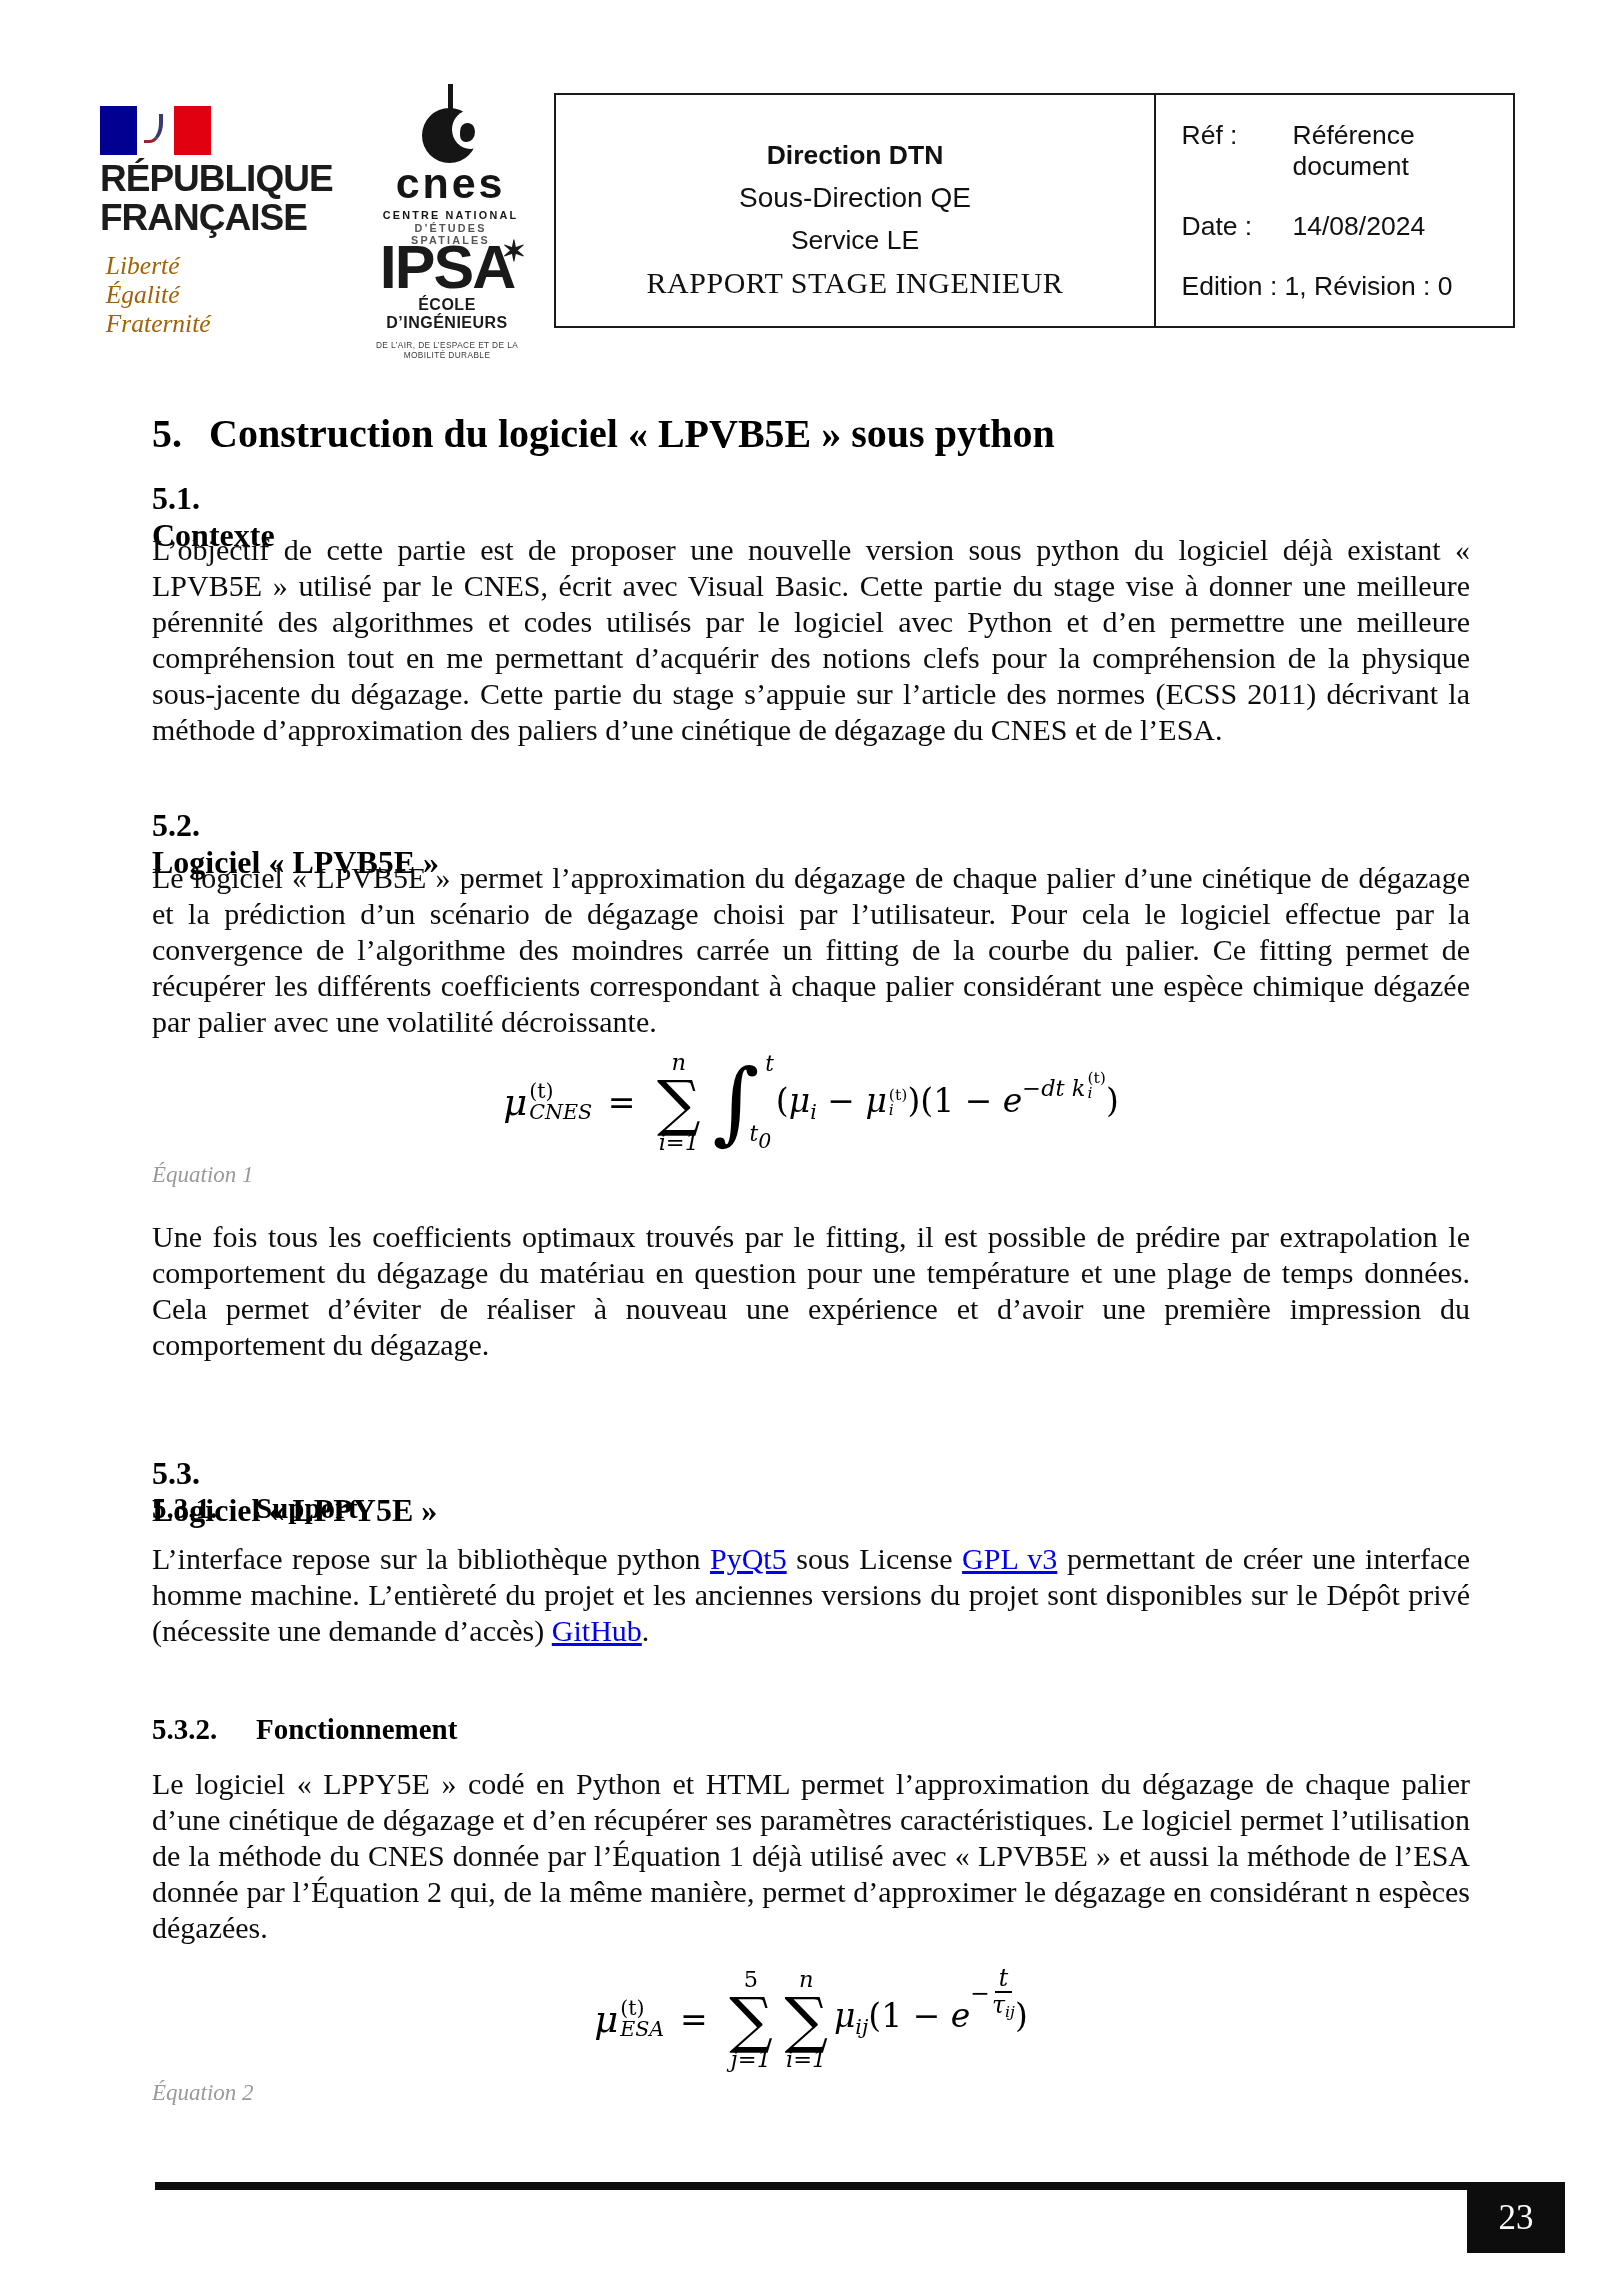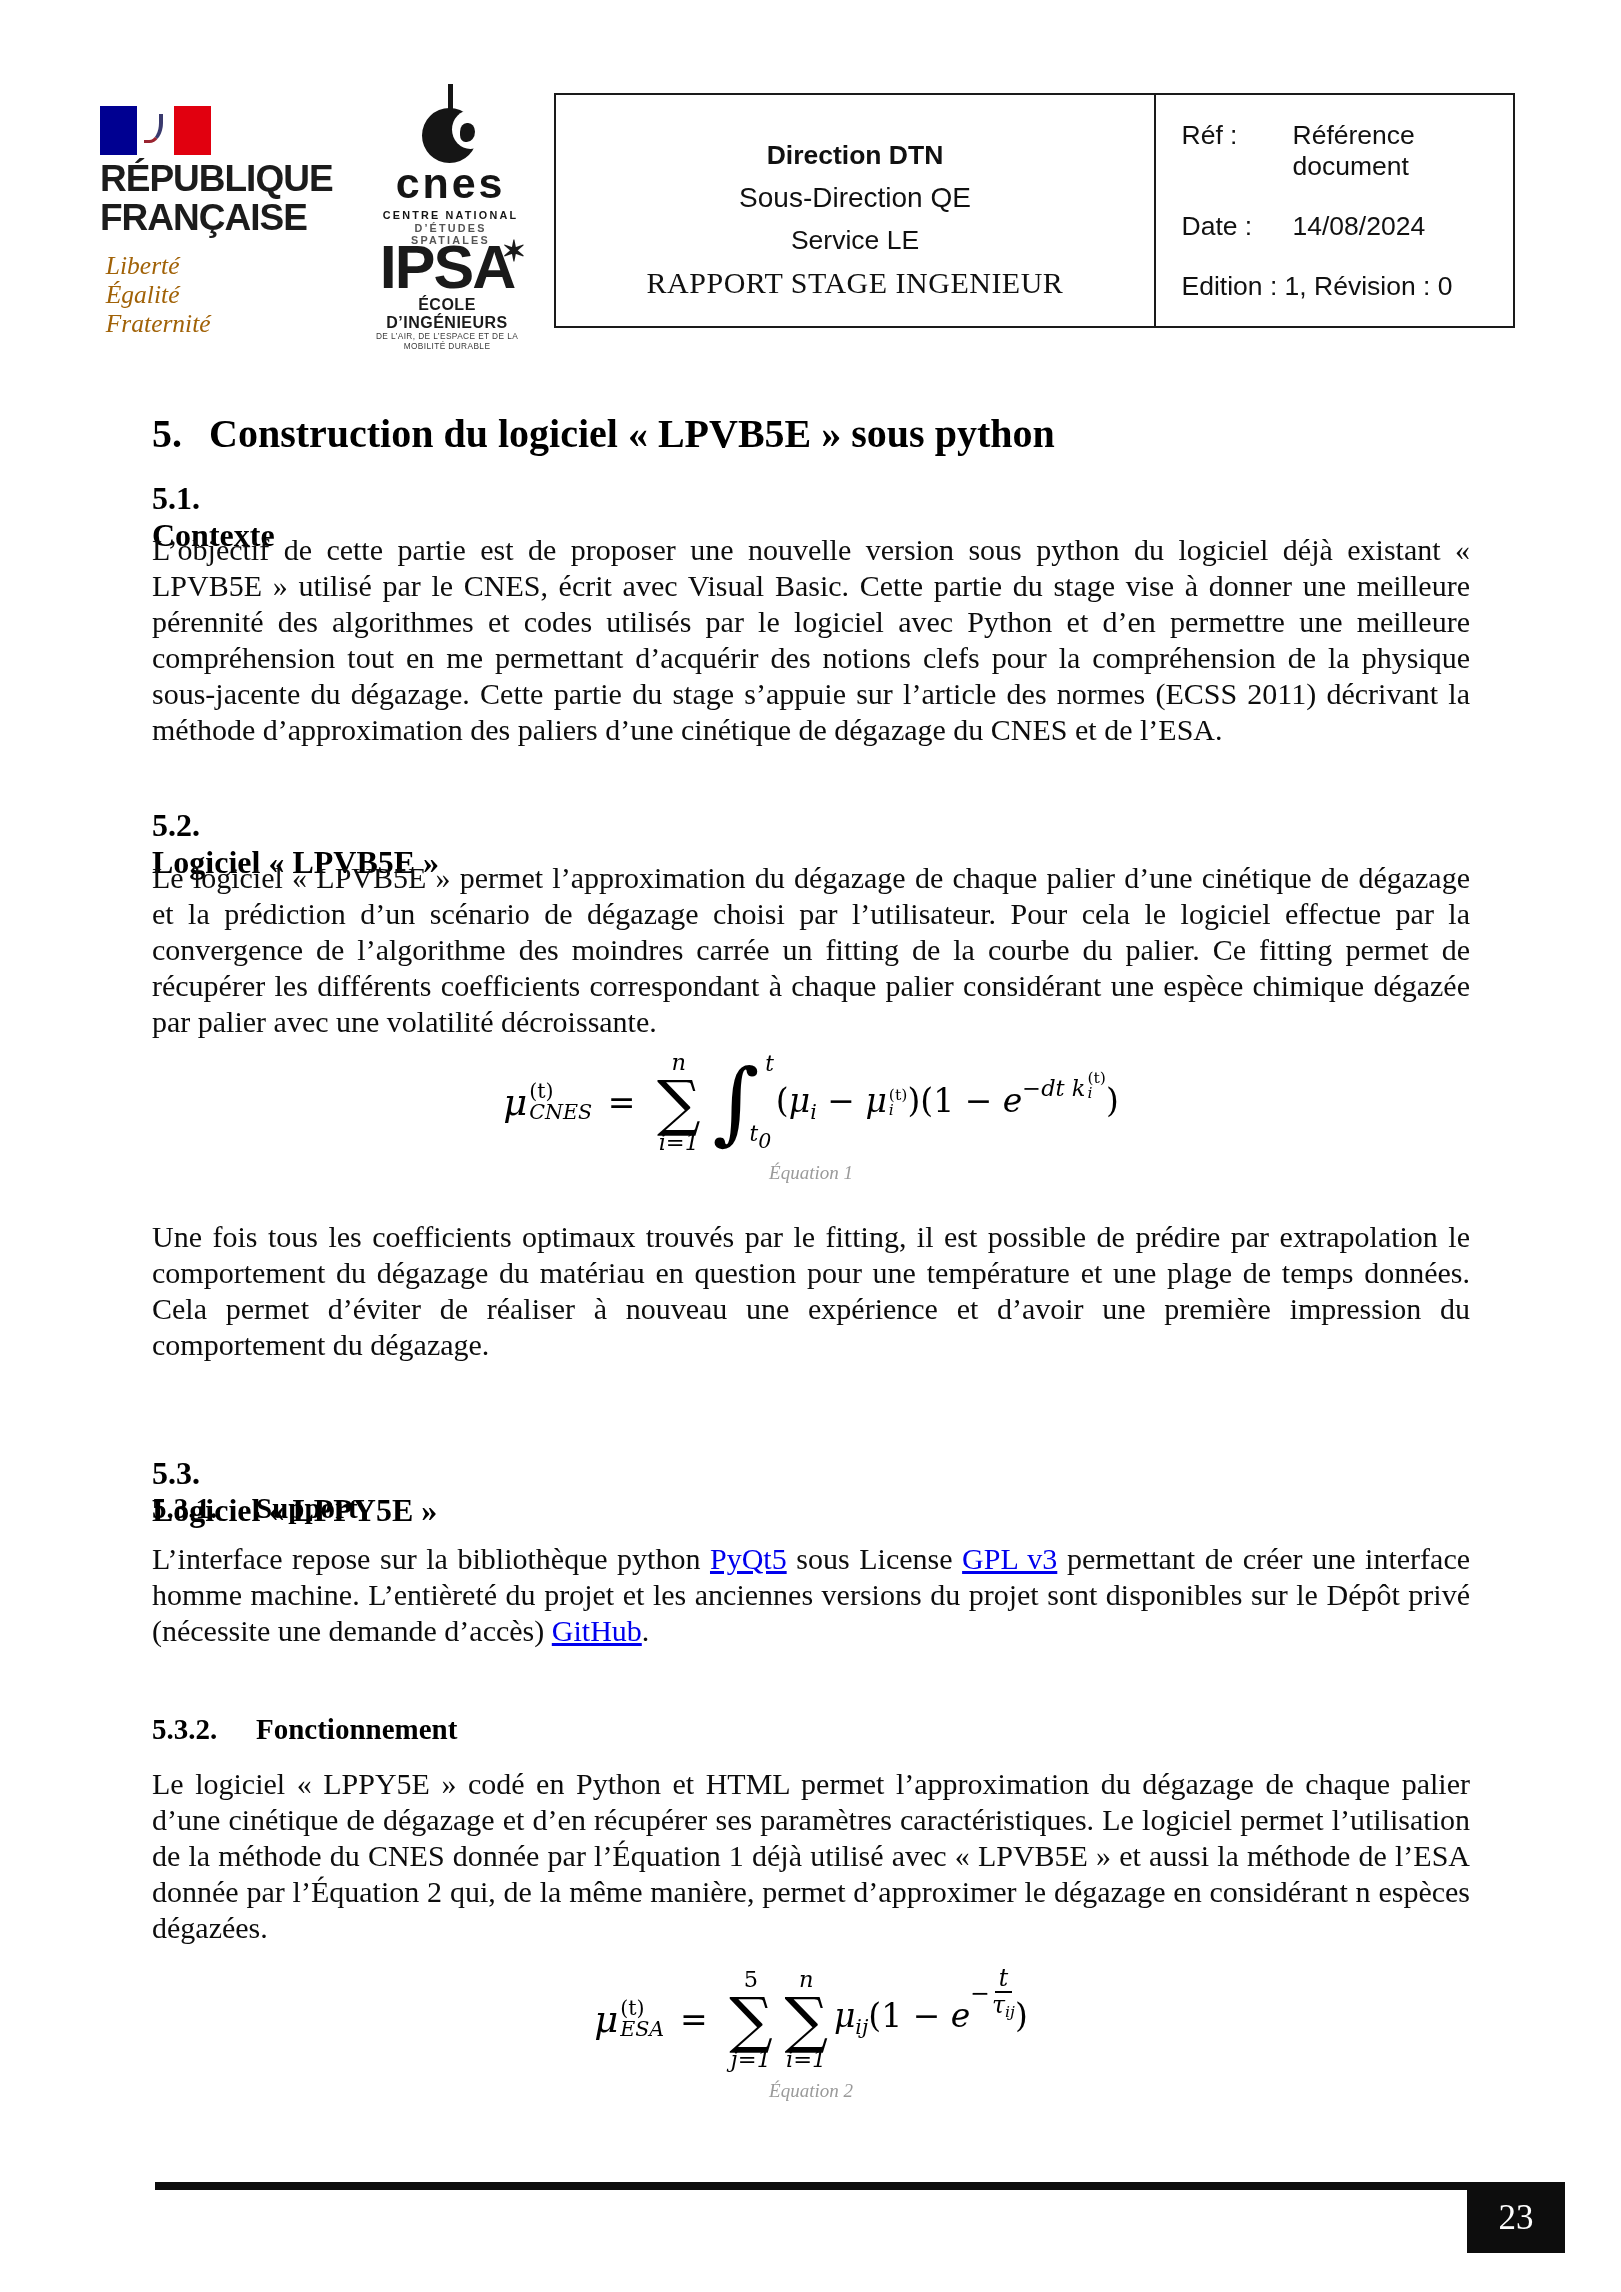--- a/index.html
+++ b/index.html
@@ -30,21 +30,21 @@
   .cnes-ball .dot { position:absolute; right:2px; top:15.7px; width:14.7px; height:18.6px; background:#151515; border-radius:50% 50% 60% 40%; z-index:2; }
   .cnes-name { font-weight:bold; font-size:43px; line-height:39px; letter-spacing:2.9px; }
   .cnes-sub { margin-top:5.9px; font-size:10.8px; font-weight:bold; letter-spacing:2.2px; line-height:12.7px; }
   .cnes-sub .faded { color:#555; }
 
   .ipsa-logo { position:absolute; left:359px; top:239px; width:176px; text-align:center;
     font-family:"Liberation Sans", sans-serif; color:#1a1a1a; }
   .ipsa-name { position:relative; display:inline-block; font-weight:bold; font-size:61px; line-height:57px; letter-spacing:-2px; }
   .ipsa-star { position:absolute; right:-11.8px; top:-15.7px; font-size:29px; letter-spacing:0; }
   .ipsa-sub { font-weight:bold; font-size:16px; line-height:17.6px; letter-spacing:0.5px; }
-  .ipsa-tag { font-size:8.3px; letter-spacing:0.4px; color:#3a3a3a; margin-top:0; }
+  .ipsa-tag { font-size:8.3px; letter-spacing:0.4px; color:#3a3a3a; margin-top:9px; }
 
   .header-table { position:absolute; left:554px; top:93px; width:961px; height:235px;
     border:2.9px solid #1a1a1a; display:flex; font-family:"Liberation Sans", sans-serif; }
   .ht-left { width:600px; border-right:2.9px solid #1a1a1a; display:flex; flex-direction:column;
     align-items:center; justify-content:center; gap:10.8px; padding-top:19.6px; }
   .ht-direction { font-weight:bold; font-size:26.5px; }
   .ht-sousdir { font-size:28px; }
   .ht-service { font-size:26.5px; }
   .ht-report { font-family:"Liberation Serif", serif; font-weight:normal; font-size:30px; letter-spacing:0.5px; }
   .ht-right { flex:1; display:flex; flex-direction:column; justify-content:center; gap:29px; padding-left:25.5px; font-size:26.5px; }
@@ -79,22 +79,22 @@
   .int-sym { font-size:90px; line-height:82px; font-style:italic; }
   .int-lims { display:inline-flex; flex-direction:column; justify-content:space-between; height:102px; font-size:21.6px; font-style:italic; }
   .int-top { margin-left:5.9px; }
   .int-bot { margin-left:-9.8px; }
   sub.s { font-size:20.6px; font-style:italic; vertical-align:-6.9px; }
   .exponent { position:relative; top:-15.7px; font-size:22.5px; display:inline-flex; align-items:flex-end; }
   .exp2 { position:relative; top:-25.5px; font-size:23.5px; display:inline-flex; align-items:center; }
   .frac { display:inline-flex; flex-direction:column; align-items:center; line-height:1.05; margin-left:2px; }
   .frac .num { padding:0 3.9px; border-bottom:2px solid #000; }
   .frac .den sub { font-size:15.7px; font-style:italic; vertical-align:-3.9px; }
-  .eq-caption { position:absolute; left:152px; width:1318px; text-align:center;
-    font-style:italic; font-size:19px; color:#9a9a9a; }
+  .eq-caption { position:absolute; left:152px; width:1318px; text-align:left;
+    font-style:italic; font-size:23px; color:#9a9a9a; }
 
   
   .footer-rule { position:absolute; left:155px; top:2182px; width:1312px; height:7.8px; background:#0d0d0d; }
   .page-box { position:absolute; left:1467px; top:2182px; width:98px; height:71px; background:#0d0d0d;
     display:flex; align-items:center; justify-content:center; }
   .page-box span { color:#fff; font-size:35px; font-family:"Liberation Serif", serif; }
 </style>
 </head>
 <body>
 

